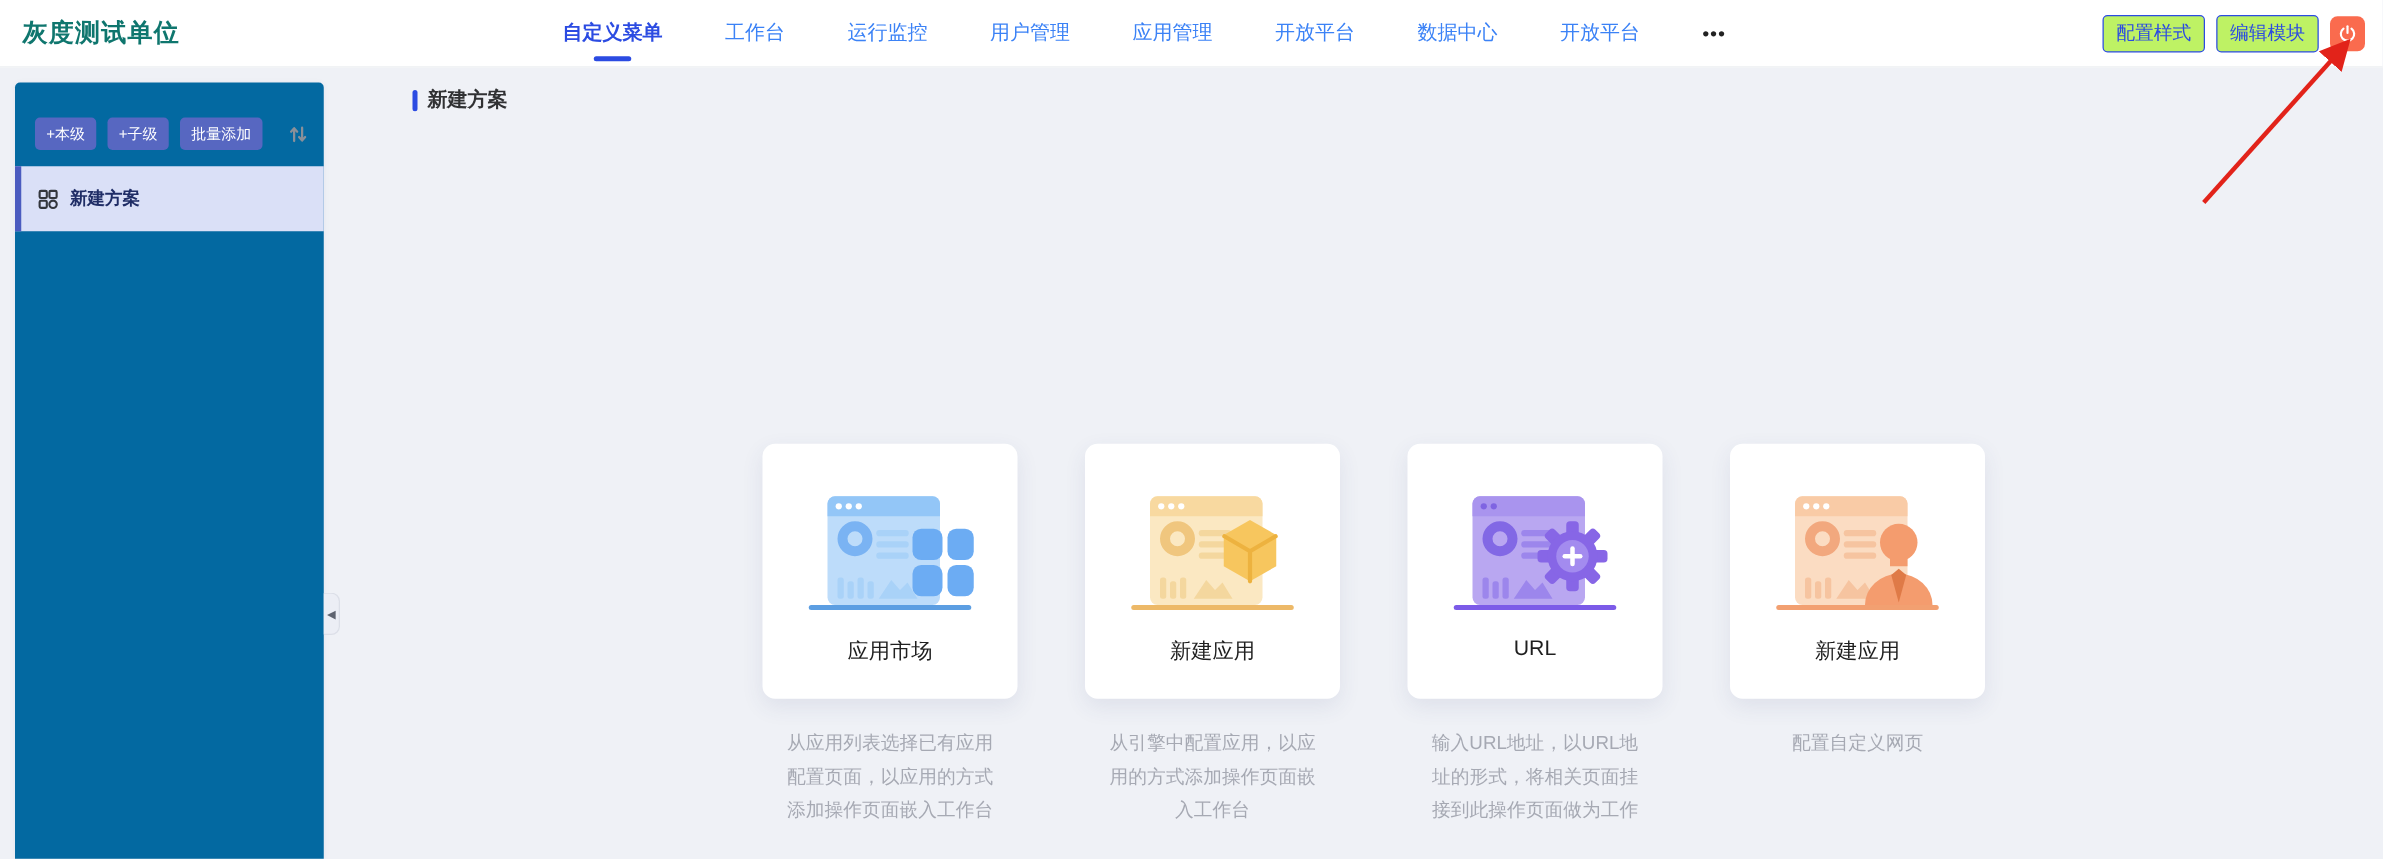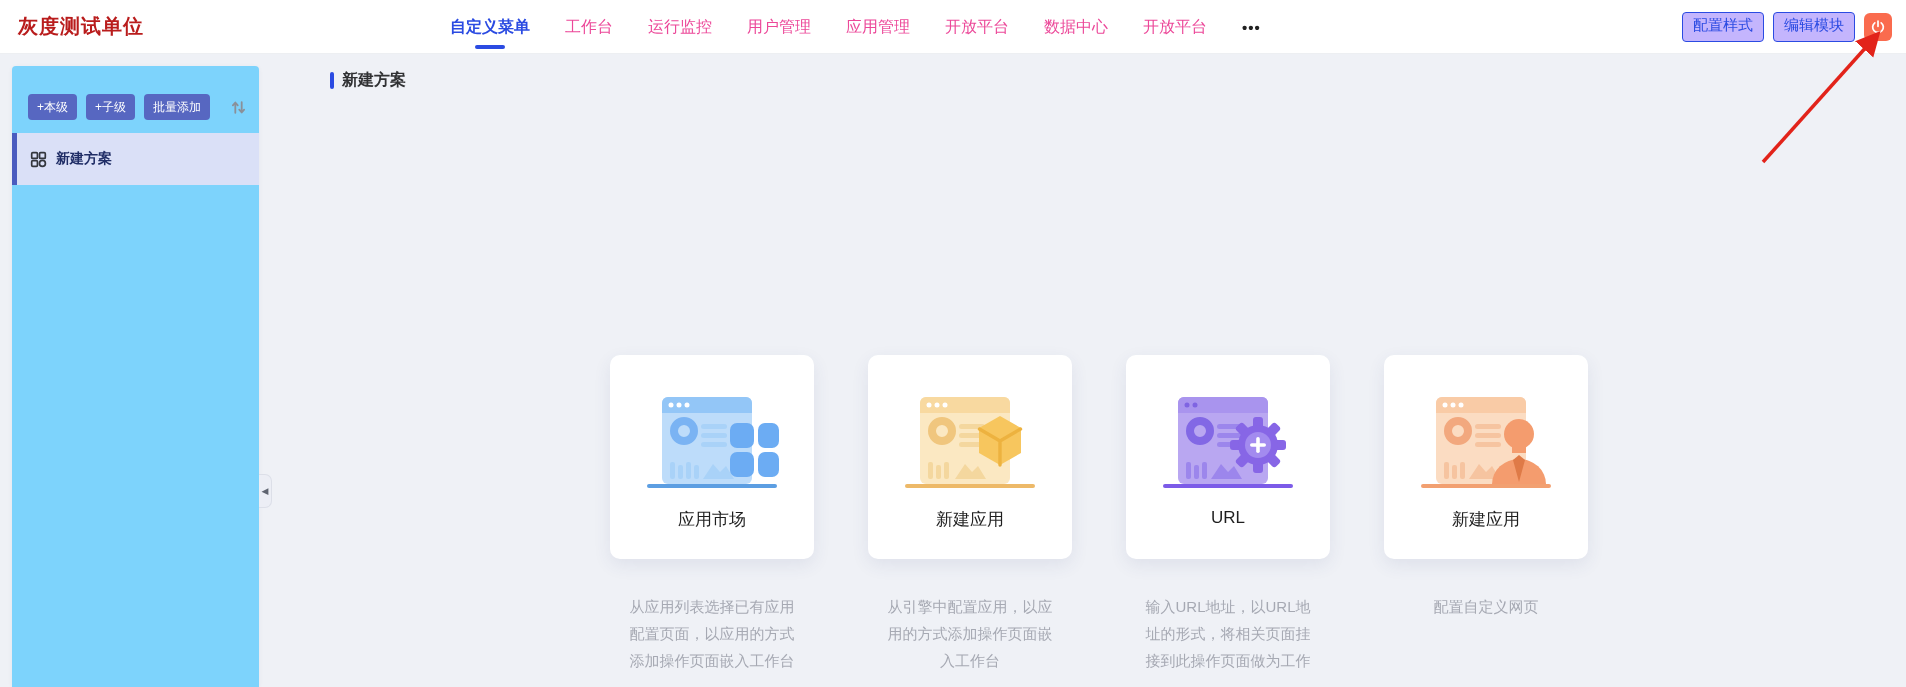--- a/index.html
+++ b/index.html
@@ -9,43 +9,43 @@
     background:#EFF1F6;
     font-family:"Liberation Sans", sans-serif;
     color:#1a1a1a;
   }
   
   .topbar {
     position:absolute; top:0; left:0; right:0; height:54px;
     background:#fff; border-bottom:1px solid #EDEFF2;
     display:flex; align-items:center; padding:0 14px 0 18px; z-index:5;
   }
-  .brand { font-size:20px; font-weight:bold; color:#b91c1c; letter-spacing:1px; }
-  .nav { position:absolute; left:450px; top:0; height:54px; display:flex; align-items:center; gap:35px;justify-content:flex-end; }
-  .nav-item { position:relative; height:54px; line-height:54px; font-size:16px; color:#ec4899; cursor:pointer; white-space:nowrap; }
+  .brand { font-size:20px; font-weight:bold; color:#0f766e; letter-spacing:1px; }
+  .nav { position:absolute; left:450px; top:0; height:54px; display:flex; align-items:center; gap:50px;justify-content:flex-end; }
+  .nav-item { position:relative; height:54px; line-height:54px; font-size:16px; color:#3b82f6; cursor:pointer; white-space:nowrap; }
   .nav-item.active { color:#2B4BE2; font-weight:bold; }
   .nav-item.active::after {
     content:""; position:absolute; left:50%; transform:translateX(-50%);
     bottom:5px; width:30px; height:4px; border-radius:2px; background:#2B4BE2;
   }
   .nav-more { font-size:15px; color:#222; font-weight:bold; letter-spacing:1px; cursor:pointer; }
   .topbar-right { margin-left:auto; display:flex; align-items:center; gap:9px; }
   .outline-btn {
-    border:1px solid #2B4BE2; color:#2B4BE2; background:#c4b5fd;
+    border:1px solid #2B4BE2; color:#2B4BE2; background:#bef264;
     border-radius:4px; font-size:15px; line-height:20px; padding:4px 10px;
-    font-family:Liberation Mono, monospace; cursor:pointer; white-space:nowrap;
+    font-family:Liberation Serif, serif; cursor:pointer; white-space:nowrap;
   }
   .power-btn {
     width:28px; height:28px; border-radius:6px; background:#FA6B4E; border:none;
     display:flex; align-items:center; justify-content:center; cursor:pointer;
   }
   
   .sidebar {
     position:absolute; left:12px; top:66px; width:247px; bottom:0;
-    background:#7dd3fc; border-radius:4px 4px 0 0;
+    background:#0369a1; border-radius:4px 4px 0 0;
     box-shadow:0 1px 5px rgba(30,40,90,0.05);
   }
   .sidebar-toolbar { display:flex; align-items:center; gap:9px; padding:28px 12px 0 16px; }
   .sb-btn {
     background:#5767C1; color:#fff; border:none; border-radius:4px;
     height:26px; padding:0 9px; font-size:12px; font-family:inherit;
     cursor:pointer; white-space:nowrap;
   }
   .sort-btn { margin-left:auto; background:none; border:none; cursor:pointer; display:flex; align-items:center; }
   .sidebar-item {
@@ -60,21 +60,21 @@
     color:#5F6470; font-size:9px; cursor:pointer; z-index:4;
   }
   
   .section-title {
     position:absolute; left:330px; top:70px;
     display:flex; align-items:center; gap:8px;
     font-size:16px; font-weight:600; color:#303133;
   }
   .section-bar { width:4px; height:17px; border-radius:2px; background:#2B4BE2; }
   .cards { position:absolute; left:610px; top:355px; display:flex; gap:54px; }
-  .card-col { width:204px; display:flex; flex-direction:column; align-items:center;gap:12px; }
+  .card-col { width:204px; display:flex; flex-direction:column; align-items:center; }
   .card {
     width:204px; height:204px; background:#fff; border-radius:10px;
     box-shadow:0 6px 18px rgba(55,65,120,0.09);
     display:flex; flex-direction:column; align-items:center; padding-top:28px;
     cursor:pointer;
   }
   .card-title { margin-top:9px; font-size:17px; font-weight:500; color:#1f1f1f; }
   .card-desc {
     margin-top:22px; width:178px; font-size:15px; line-height:27px;
     color:#A6A9B3; text-align:center; word-break:break-all;

